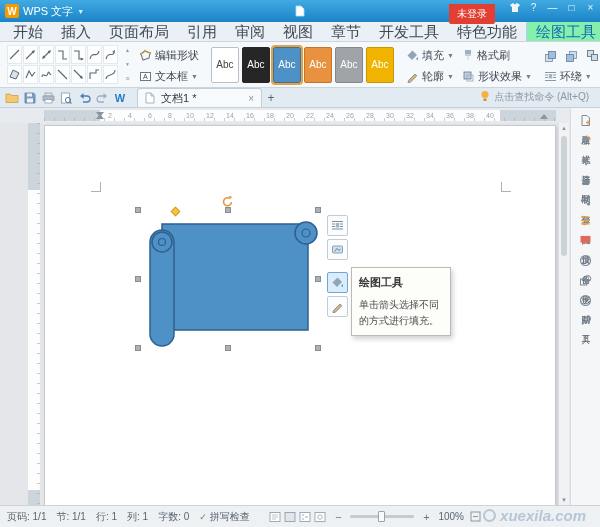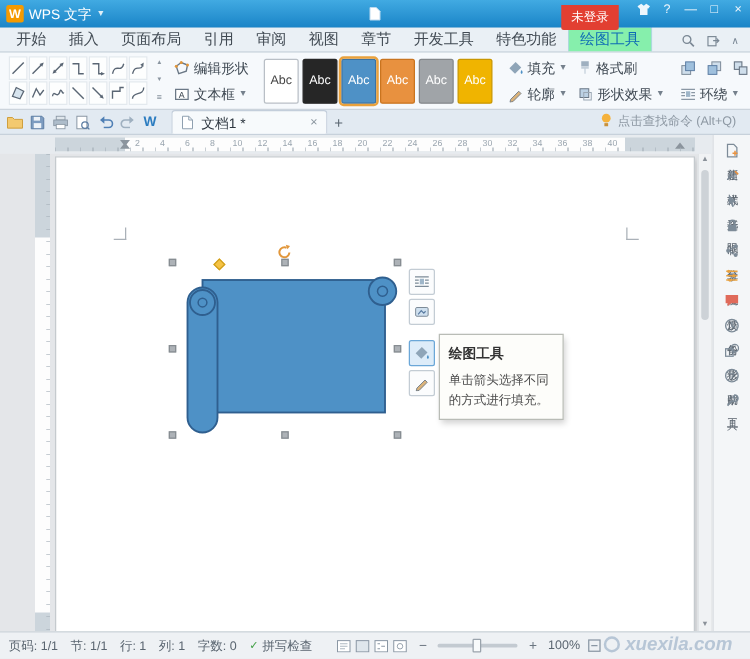--- a/index.html
+++ b/index.html
@@ -13,29 +13,29 @@
   .app-name{font-size:11px}
   .tb-caret{font-size:7px;margin-left:4px;opacity:.85}
   .title-center{position:absolute;left:160px;right:160px;height:22px;display:flex;align-items:center;justify-content:center;gap:4px;font-size:11px;pointer-events:none}
   .tb-right{margin-left:auto;display:flex;align-items:flex-end;height:14px}
   .login-btn{background:#e23f32;height:20px;align-self:flex-start;display:flex;align-items:center;padding:0 8px;font-size:10px;border-radius:0 0 2px 2px;margin-right:10px;color:#fff}
   .win-icon{width:19px;height:22px;display:flex;align-items:center;justify-content:center;font-size:10px;color:#eef6fc}
 
   
   .tabrow{position:absolute;top:22px;left:0;right:0;height:20px;background:#eaf0f5;border-bottom:1px solid #ccd5de;display:flex;align-items:flex-end;padding:0 4px;z-index:11}
   .tabs{display:flex;align-items:flex-end;height:20px}
-  .tab{padding:0 9px;height:19px;line-height:19px;font-size:12px;color:#414a53;white-space:nowrap}
+  .tab{padding:0 9px;height:19px;line-height:19px;font-size:15px;color:#414a53;white-space:nowrap}
   .tab.active{background:#86efac;color:#0f6cb5;border:1px solid #b3d2ea;border-bottom:0;height:20px;line-height:19px;border-radius:2px 2px 0 0}
   .tabrow-right{margin-left:auto;display:flex;align-items:center;gap:9px;padding:0 5px 3px 0;color:#7a8794;font-size:9px}
 
   
   .ribbon{position:absolute;top:42px;left:0;right:0;height:46px;background:#f6f9fc;border-bottom:1px solid #ccd4dc;display:flex;align-items:stretch;padding:1px 2px;z-index:10}
   .rgroup{display:flex;flex-direction:column;justify-content:center;gap:3px;padding:1px 5px}
   .rsep{width:1px;background:#dfe5eb;margin:4px 1px}
-  .rrow{display:flex;align-items:center;gap:8px;height:18px;font-size:11px;color:#3e4852;white-space:nowrap}
+  .rrow{display:flex;align-items:flex-end;gap:8px;height:18px;font-size:11px;color:#3e4852;white-space:nowrap}
   .ritem{display:flex;align-items:center;gap:3px}
   .caret{font-size:7px;color:#75808c}
   .lines-gallery{display:grid;grid-template-columns:repeat(7,15px);grid-template-rows:19px 19px;gap:1px;align-self:center}
   .lcell{display:flex;align-items:center;justify-content:center;border:1px solid #e3e9ee;background:#fdfefe}
   .gal-side{display:flex;flex-direction:column;justify-content:space-between;align-items:center;padding:4px 2px;color:#8a95a0;font-size:5px}
   .abc-row{display:flex;gap:3px;align-items:center;align-self:center}
   .abc{width:28px;height:36px;border:1px solid #b9bfc6;border-radius:2px;display:flex;align-items:center;justify-content:center;font-size:10px;background:#fff}
   .abc.selected{outline:2px solid #e9a13c;outline-offset:0}
 
   

